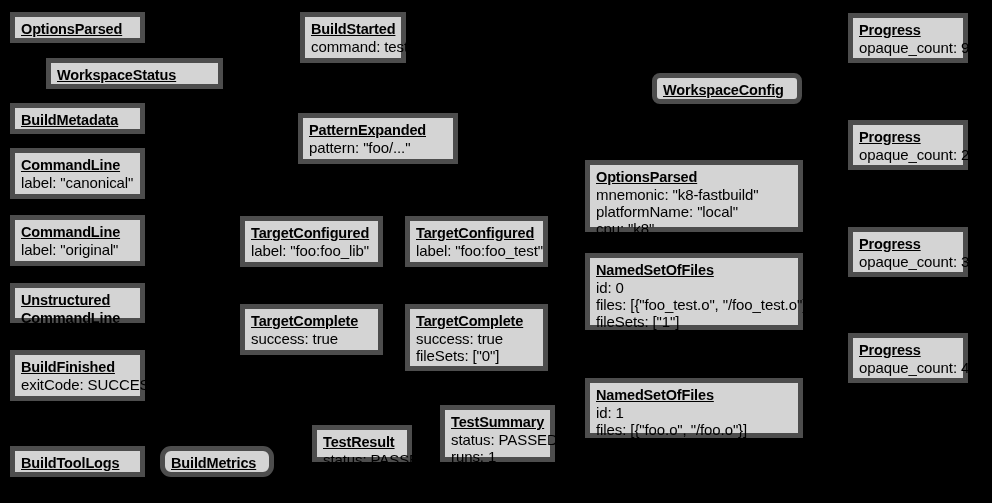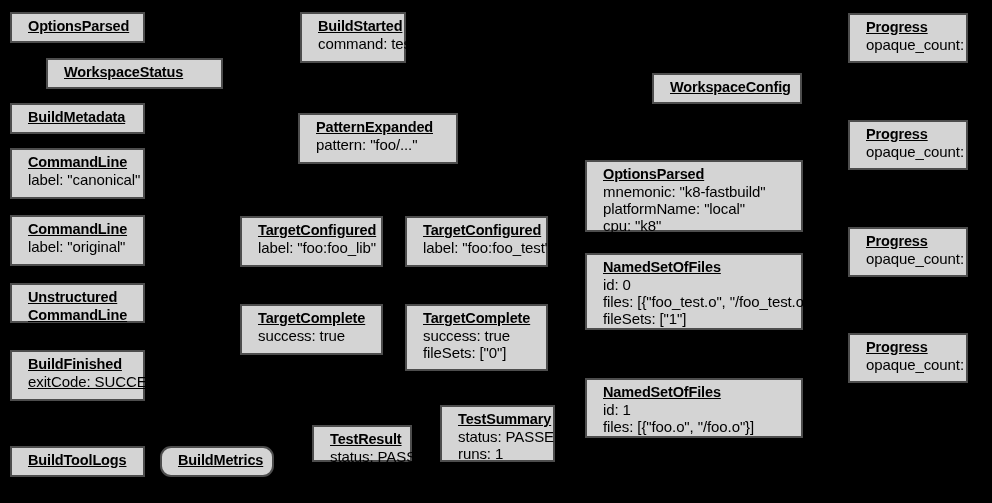--- a/index.html
+++ b/index.html
@@ -12,22 +12,22 @@
     width: 992px;
     height: 503px;
     background: #000000;
     overflow: hidden;
     font-family: "Liberation Sans", sans-serif;
   }
   .node {
     position: absolute;
     box-sizing: border-box;
     background: #d4d4d4;
-    border: 2px solid #0c4a6e;
-    padding: 3px 5px 4px 16px;
+    border: 5px solid #0c4a6e;
+    padding: 3px 5px 4px 6px;
     color: #000000;
     line-height: 1.12;
   }
   .node .title {
     font-size: 14.5px;
     font-weight: bold;
     text-decoration: underline;
     display: inline-block;
     white-space: pre;
     letter-spacing: -0.15px;
@@ -68,21 +68,21 @@
     </div>
     <div class="node" style="left: 10px; top: 215px; width: 135px; height: 51px; background: rgb(212, 212, 212); border-color: rgb(77, 77, 77); color: rgb(0, 0, 0);">
       <div class="title-block"><span class="title">CommandLine</span></div>
       <div class="fields">
         <span class="field">label: "original"</span>
       </div>
     </div>
     <div class="node" style="left: 10px; top: 283px; width: 135px; height: 40px; background: rgb(212, 212, 212); border-color: rgb(77, 77, 77); color: rgb(0, 0, 0);">
       <div class="title-block"><span class="title">Unstructured</span><br><span class="title">CommandLine</span></div>
     </div>
-    <div class="node" style="left: 10px; top: 350px; width: 135px; height: 51px; background: rgb(212, 212, 212); border-color: rgb(77, 77, 77); color: rgb(0, 0, 0); text-decoration: underline;">
+    <div class="node" style="left: 10px; top: 350px; width: 135px; height: 51px; background: rgb(212, 212, 212); border-color: rgb(77, 77, 77); color: rgb(0, 0, 0);">
       <div class="title-block"><span class="title">BuildFinished</span></div>
       <div class="fields">
         <span class="field">exitCode: SUCCESS</span>
       </div>
     </div>
     <div class="node" style="left: 10px; top: 446px; width: 135px; height: 31px; background: rgb(212, 212, 212); border-color: rgb(77, 77, 77); color: rgb(0, 0, 0);">
       <div class="title-block"><span class="title">BuildToolLogs</span></div>
     </div>
     <div class="node" style="left: 160px; top: 446px; width: 114px; height: 31px; background: rgb(212, 212, 212); border-color: rgb(77, 77, 77); color: rgb(0, 0, 0); border-radius: 11px;">
       <div class="title-block"><span class="title">BuildMetrics</span></div>
@@ -130,21 +130,21 @@
         <span class="field">status: PASSED</span>
       </div>
     </div>
     <div class="node" style="left: 440px; top: 405px; width: 115px; height: 57px; background: rgb(212, 212, 212); border-color: rgb(77, 77, 77); color: rgb(0, 0, 0);">
       <div class="title-block"><span class="title">TestSummary</span></div>
       <div class="fields">
         <span class="field">status: PASSED</span>
         <span class="field">runs: 1</span>
       </div>
     </div>
-    <div class="node" style="left: 652px; top: 73px; width: 150px; height: 31px; background: rgb(212, 212, 212); border-color: rgb(77, 77, 77); color: rgb(0, 0, 0);">
+    <div class="node" style="left: 652px; top: 73px; width: 150px; height: 31px; background: rgb(212, 212, 212); border-color: rgb(77, 77, 77); color: rgb(0, 0, 0); border-radius: 8px;">
       <div class="title-block"><span class="title">WorkspaceConfig</span></div>
     </div>
     <div class="node" style="left: 585px; top: 160px; width: 218px; height: 72px; background: rgb(212, 212, 212); border-color: rgb(77, 77, 77); color: rgb(0, 0, 0);">
       <div class="title-block"><span class="title">OptionsParsed</span></div>
       <div class="fields">
         <span class="field">mnemonic: "k8-fastbuild"</span>
         <span class="field">platformName: "local"</span>
         <span class="field">cpu: "k8"</span>
       </div>
     </div>

